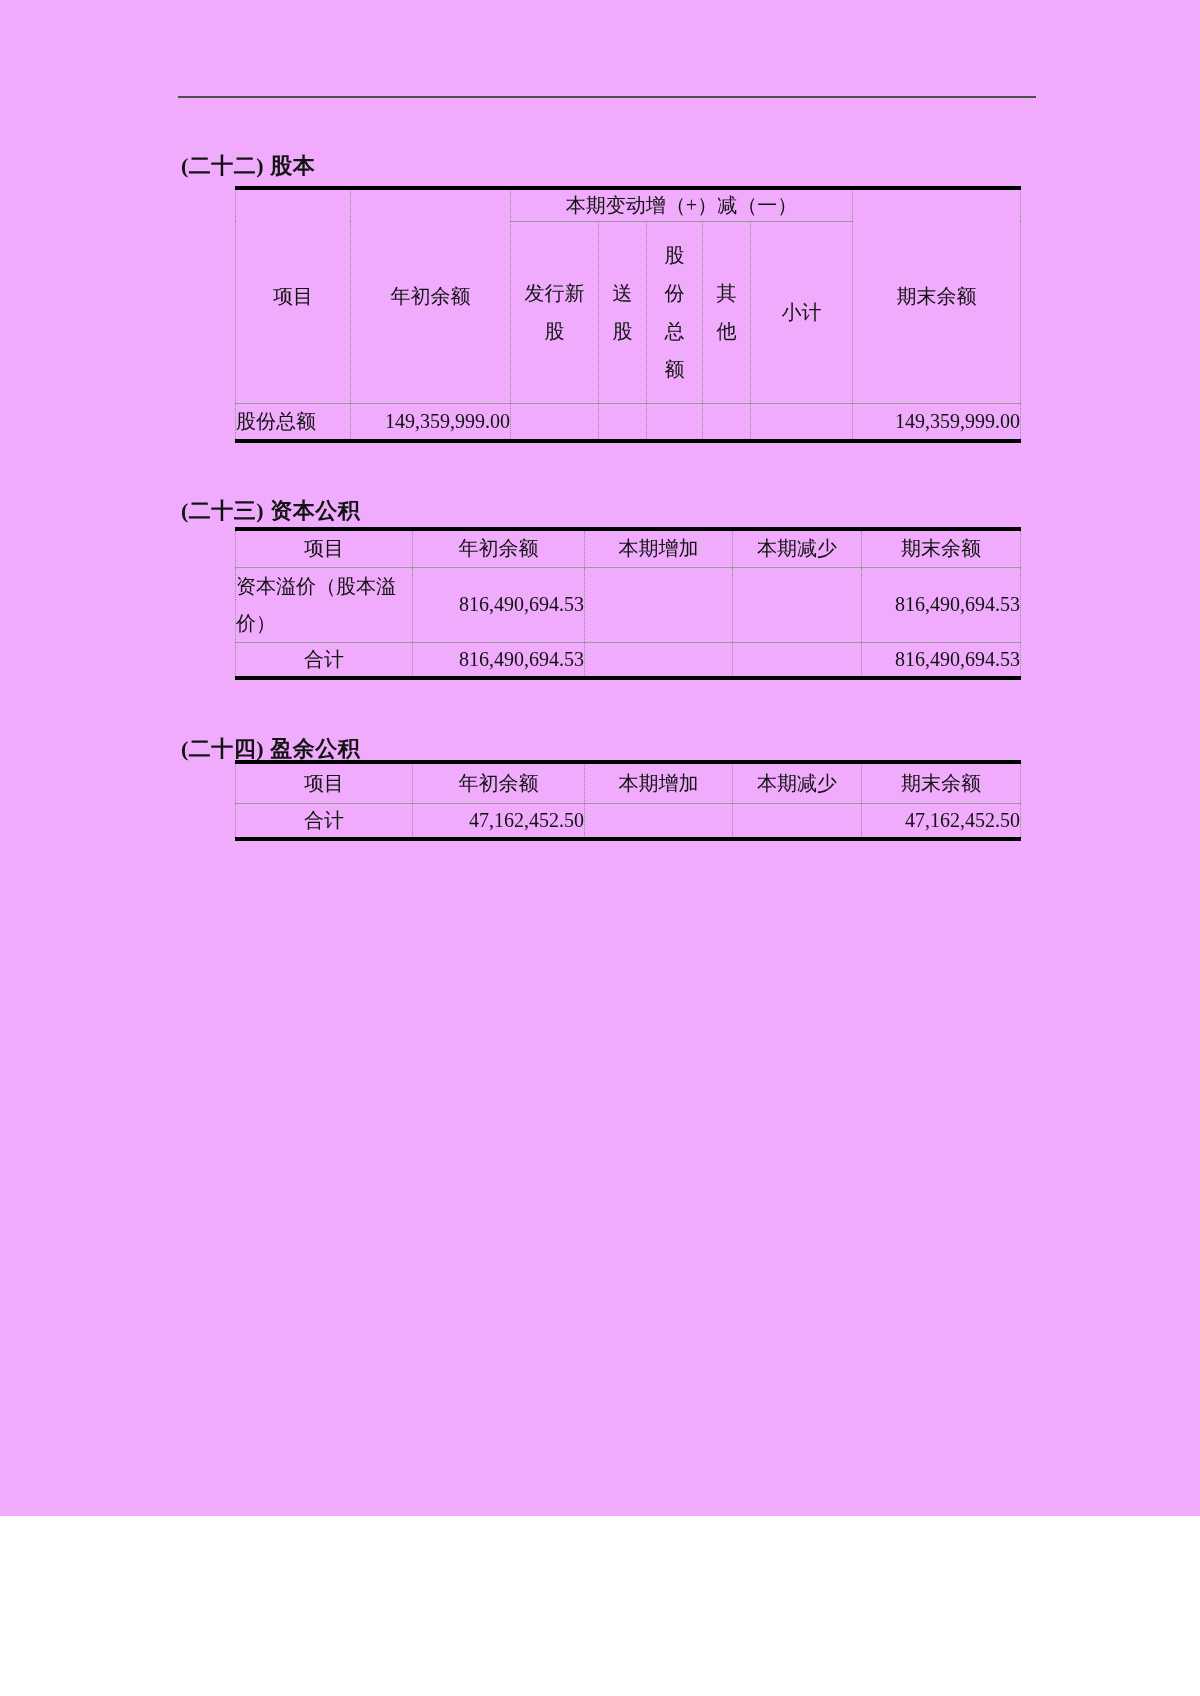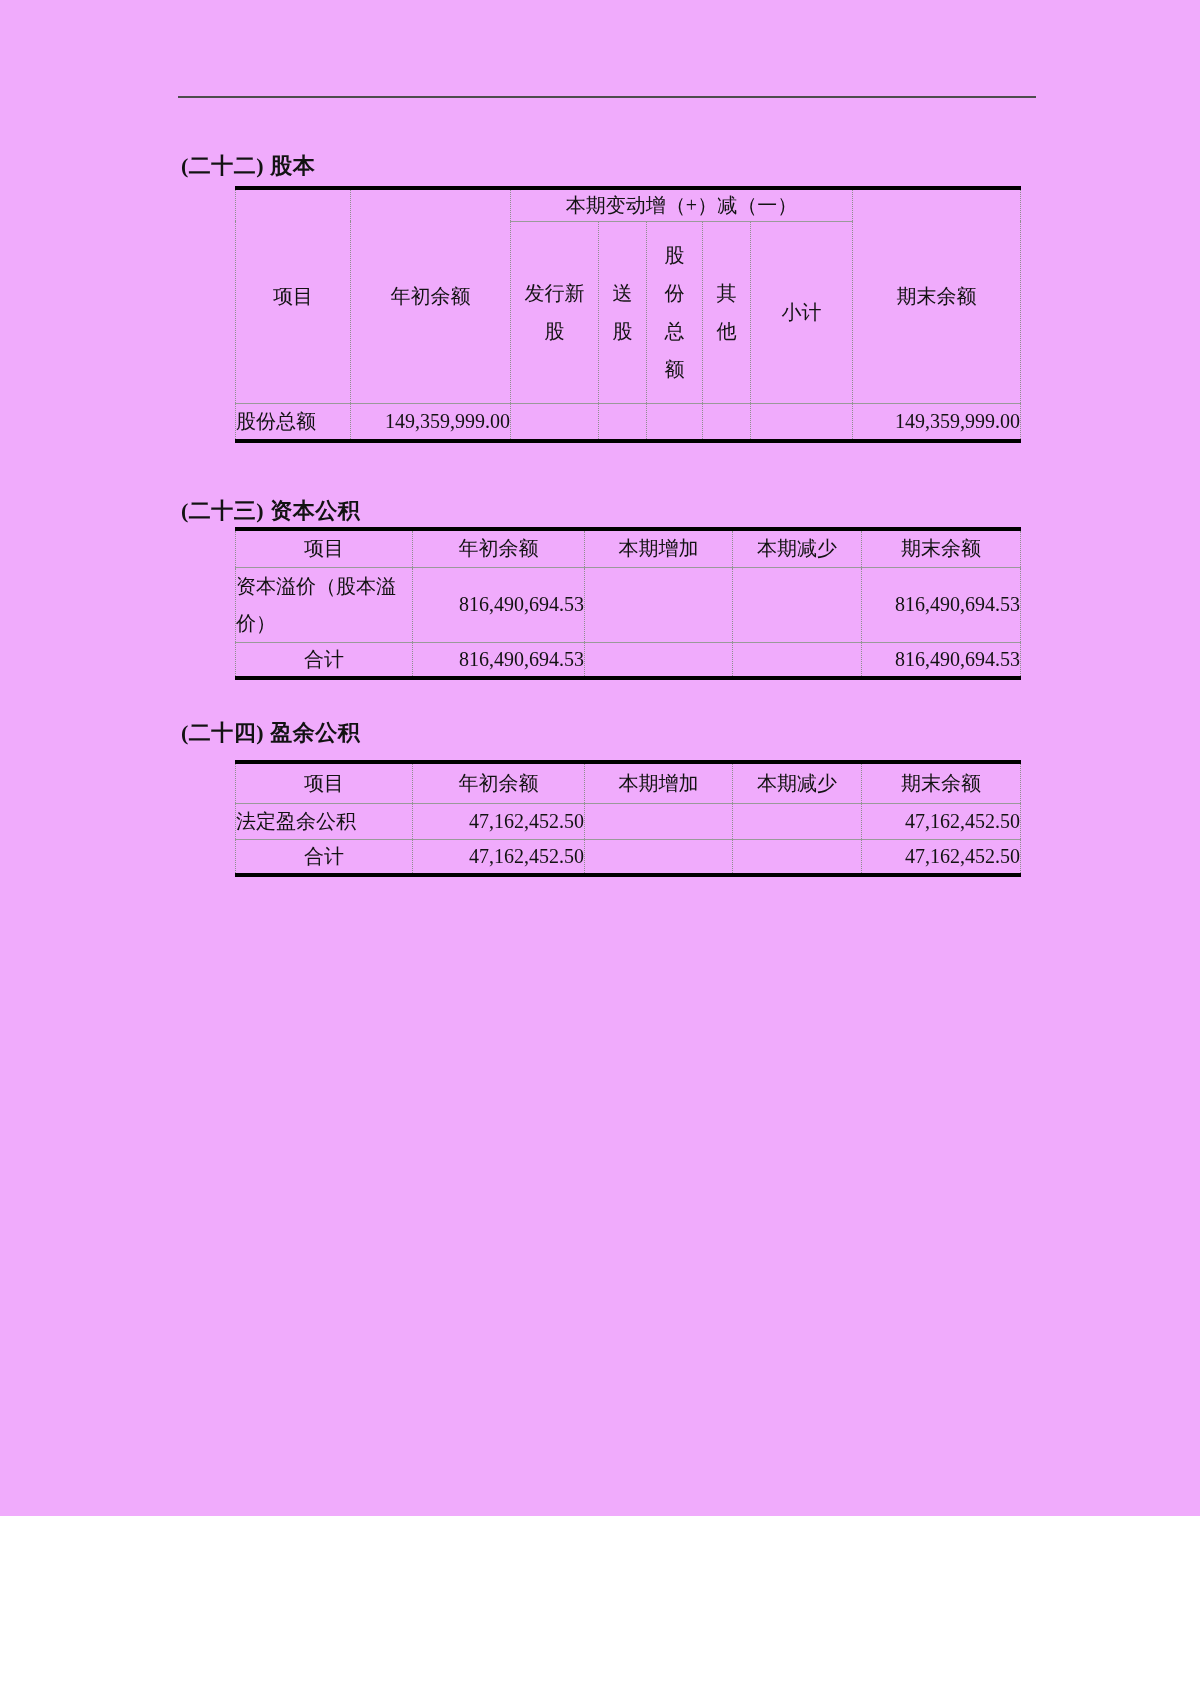--- a/index.html
+++ b/index.html
@@ -9,21 +9,21 @@
     color: #121212;
     font-family: "Liberation Serif", "DejaVu Serif", serif;
   }
   .page { position: relative; width: 1200px; height: 1516px; background: #f0abfc; overflow: hidden; }
 
   .top-rule { position: absolute; left: 178px; top: 96px; width: 858px; height: 0; border-top: 2px solid #4d4d4d; }
 
   .sec-title { position: absolute; left: 181px; font-size: 22px; font-weight: 700; white-space: nowrap; letter-spacing: 0.5px; }
   .sec-title-1 { top: 151px; }
   .sec-title-2 { top: 496px; text-align: center; }
-  .sec-title-3 { top: 718px; }
+  .sec-title-3 { top: 734px; }
 
   table.fin-table {
     position: absolute; left: 235px; width: 785px;
     border-collapse: collapse; table-layout: fixed;
     font-size: 20px;
     border-top: 4px solid #000;
     border-bottom: 4px solid #000;
   }
   .tbl-1 { top: 186px; }
   .tbl-2 { top: 527px; }
@@ -153,27 +153,20 @@
     </colgroup>
     <tbody>
       <tr class="h41">
         <td class="c">项目</td>
         <td class="c">年初余额</td>
         <td class="c">本期增加</td>
         <td class="c">本期减少</td>
         <td class="c">期末余额</td>
       </tr>
       <tr class="hsep h36">
-        <td class="l">法定盈余公积</td>
-        <td class="r">47,162,452.50</td>
-        <td></td>
-        <td></td>
-        <td class="r">47,162,452.50</td>
-      </tr>
-      <tr class="hsep h36">
         <td class="c">合计</td>
         <td class="r">47,162,452.50</td>
         <td></td>
         <td></td>
         <td class="r">47,162,452.50</td>
       </tr>
     </tbody>
   </table>
 
   <div class="footer">财务报表附注 第48页</div>

